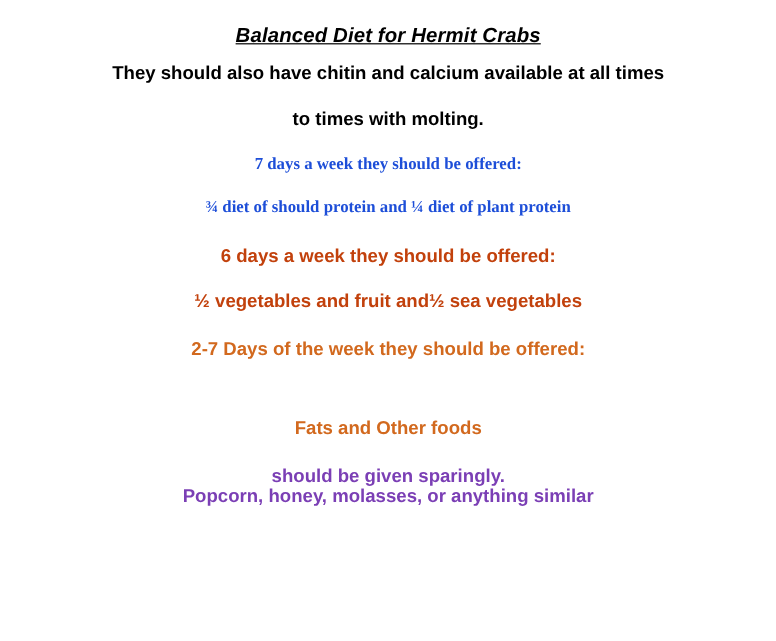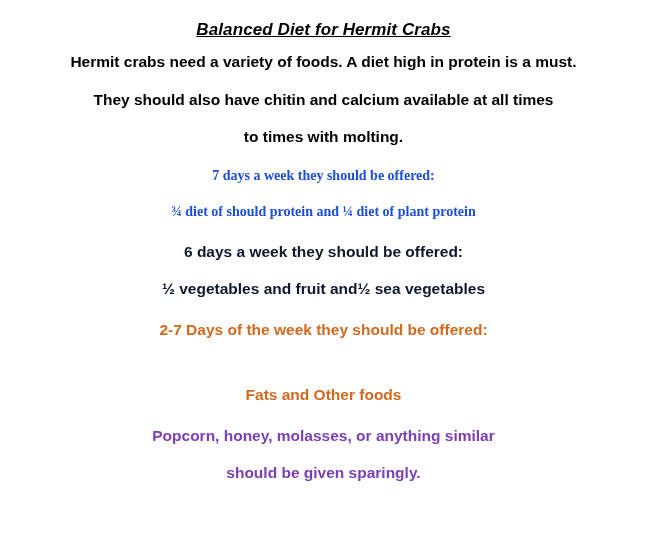--- a/index.html
+++ b/index.html
@@ -50,21 +50,21 @@
 
   .blue {
     color: #1d4ed8;
     font-size: 14px;
     font-family: Liberation Serif, serif;
   }
   .blue.b1 { margin-bottom: 22px; }
   .blue.b2 { margin-bottom: 25px; }
 
   .red {
-    color: #0f172a;
+    color: #c2410c;
     font-size: 15.5px;
   }
   .red.r1 { margin-bottom: 22px; }
   .red.r2 { margin-bottom: 25px; }
 
   .orange {
     color: #d2691e;
     font-size: 15.5px;
   }
   .orange.o1 { margin-bottom: 22px; }
@@ -77,35 +77,34 @@
   .purple.p1 { margin-bottom: 22px; }
   .purple.p2 { margin-bottom: 0; }
 </style>
 </head>
 <body>
 
 <div class="doc">
 
   <div class="title">Balanced Diet for Hermit Crabs</div>
 
-  <div class="line intro l1">Hermit crabs need a variety of foods. A diet high in protein is a must.</div>
 
   <div class="line intro l2">They should also have chitin and calcium available at all times</div>
 
   <div class="line intro l3">to times with molting.</div>
 
   <div class="line blue b1">7 days a week they should be offered:</div>
 
   <div class="line blue b2">¾ diet of should protein and ¼ diet of plant protein</div>
 
   <div class="line red r1">6 days a week they should be offered:</div>
 
   <div class="line red r2">½ vegetables and fruit and½ sea vegetables</div>
 
   <div class="line orange o1">2-7 Days of the week they should be offered:</div>
 
   <div class="line orange o2">Fats and Other foods</div>
 
+  <div class="line purple p2">should be given sparingly.</div>
+
   <div class="line purple p1">Popcorn, honey, molasses, or anything similar</div>
-
-  <div class="line purple p2">should be given sparingly.</div>
 
 </div>
 
 </body></html>

